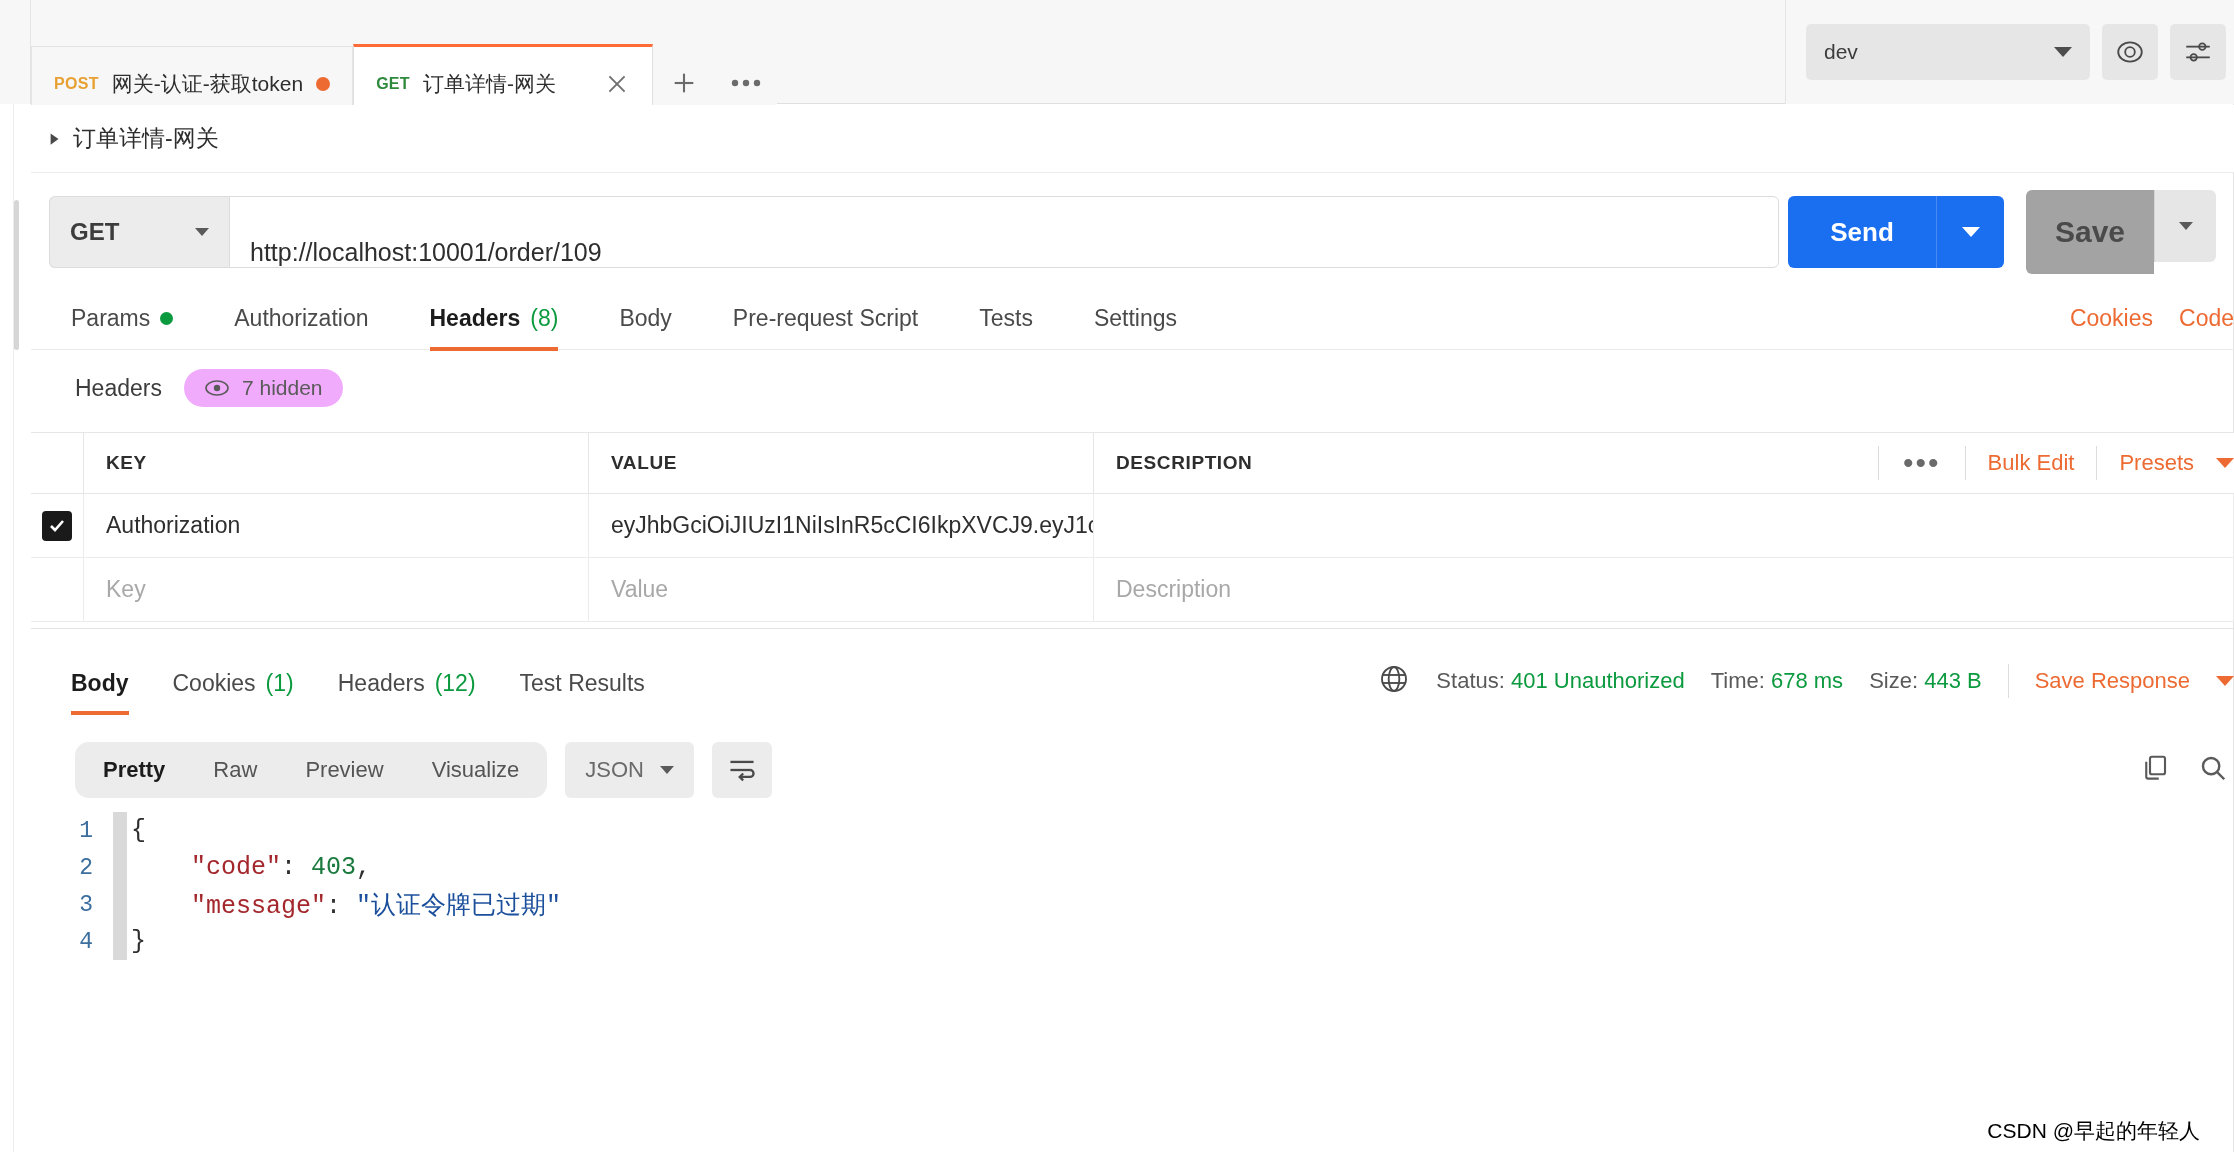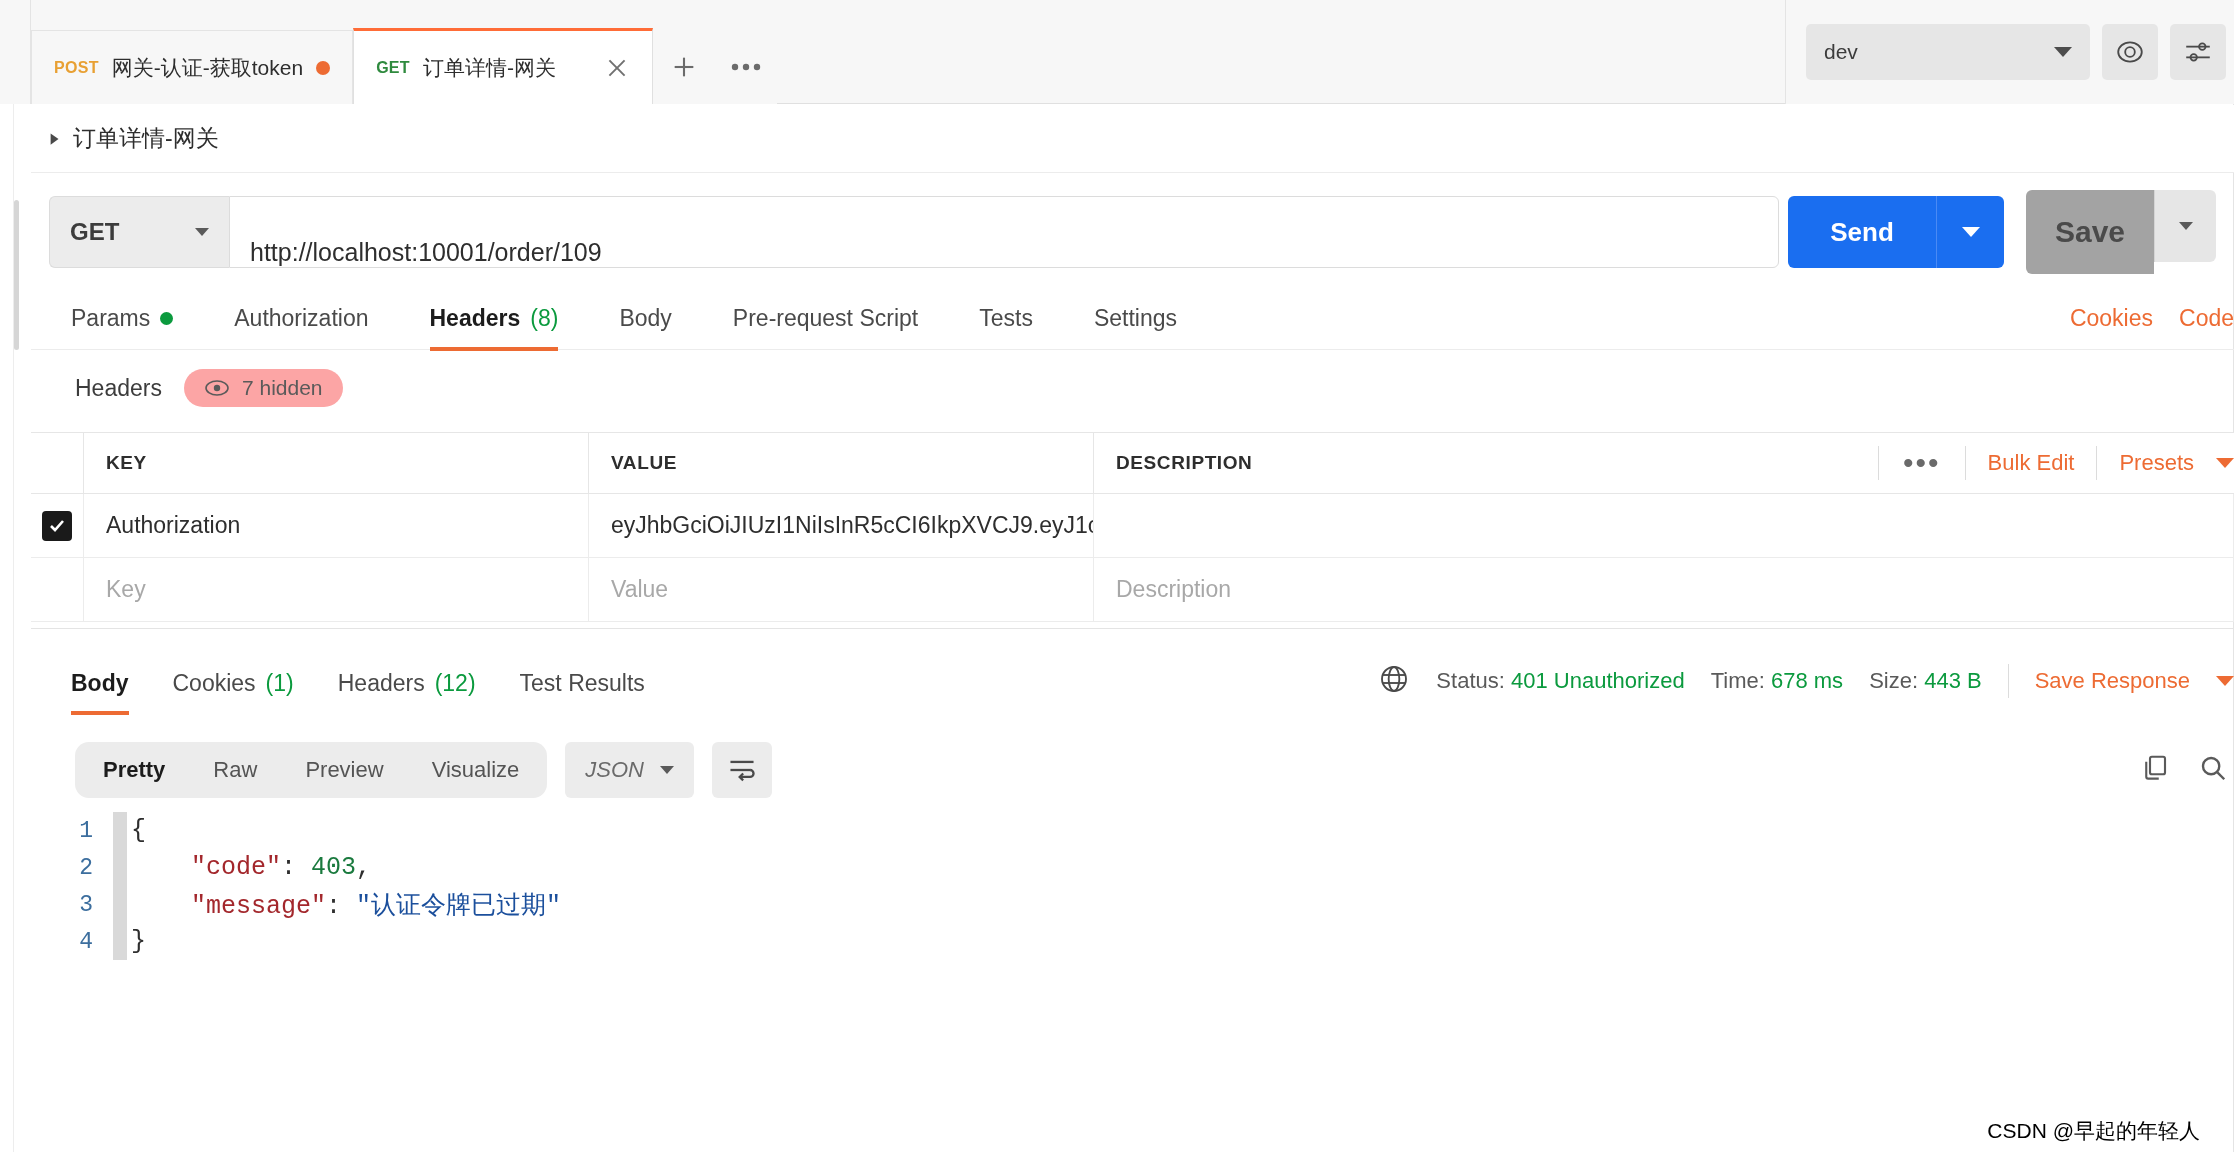--- a/index.html
+++ b/index.html
@@ -16,21 +16,21 @@
     position: absolute; top: 0; left: 0; width: 2234px; height: 104px;
     background: #f7f7f7;
     border-bottom: 1px solid #e0e0e0;
     display: flex; align-items: flex-end;
   }
   .left-rail {
     position:absolute; left:0; top:0; width: 31px; height: 104px;
     background:#f7f7f7; border-right: 1px solid #e4e4e4;
   }
   .tabstrip {
-    position:absolute; left: 31px; top: 0; height: 104px;
+    position:absolute; left: 31px; top: 16px; height: 104px;
     display: flex; align-items: flex-end;
   }
   .req-tab {
     height: 74px; display: flex; align-items: center; gap: 13px;
     padding: 0 22px; background: #f7f7f7;
     border-right: 1px solid #e4e4e4;
     border-left: 1px solid #e4e4e4;
     border-top: 1px solid #e4e4e4;
     font-size: 20px; color: #3c3c3c; white-space: nowrap;
     position: relative; min-width: 300px;
@@ -183,21 +183,21 @@
   .orange-link { color:#ed6b33; font-size: 23px; }
 
   
   .hdr-subrow {
     position:absolute; top: 358px; left: 31px; width: 2203px; height: 60px;
     display:flex; align-items:center; padding-left: 44px; gap: 22px;
   }
   .hdr-lbl { font-size: 23px; color:#3c3c3c; }
   .hidden-pill {
     display:flex; align-items:center; gap: 12px;
-    background:#fca5a5; border-radius: 20px; padding: 7px 20px;
+    background:#f0abfc; border-radius: 20px; padding: 7px 20px;
     font-size: 21px; color:#5a5a5a;
   }
 
   
   .tbl { position:absolute; top: 432px; left: 31px; width: 2203px; }
   .tbl-head {
     display:flex; height: 62px; align-items:center;
     border-top:1px solid #e6e6e6; border-bottom:1px solid #e6e6e6;
     background:#fff;
   }
@@ -253,21 +253,21 @@
     display:flex; align-items:center; padding: 0 4px;
   }
   .seg-item {
     padding: 0 24px; height: 48px; display:flex; align-items:center;
     font-size: 22px; color:#545454; border-radius:4px;
   }
   .seg-item.active { color:#1c1c1c; font-weight:bold; }
   .fmt-box {
     background:#ececec; border-radius:6px; height:56px;
     display:flex; align-items:center; gap:16px; padding: 0 20px;
-    font-size: 22px; color:#6a6a6a;font-style:italic;
+    font-size: 22px; color:#6a6a6a;
   }
   .wrap-btn {
     background:#ececec; border-radius:6px; height:56px; width:60px;
     display:flex;align-items:center;justify-content:center; color:#4a4a4a;
   }
   .view-right { margin-left:auto; display:flex; align-items:center; gap:28px; padding-right: 6px; color:#5a5a5a;}
 
   
   .code {
     position:absolute; top: 812px; left: 31px; width: 2203px; height: 300px;

